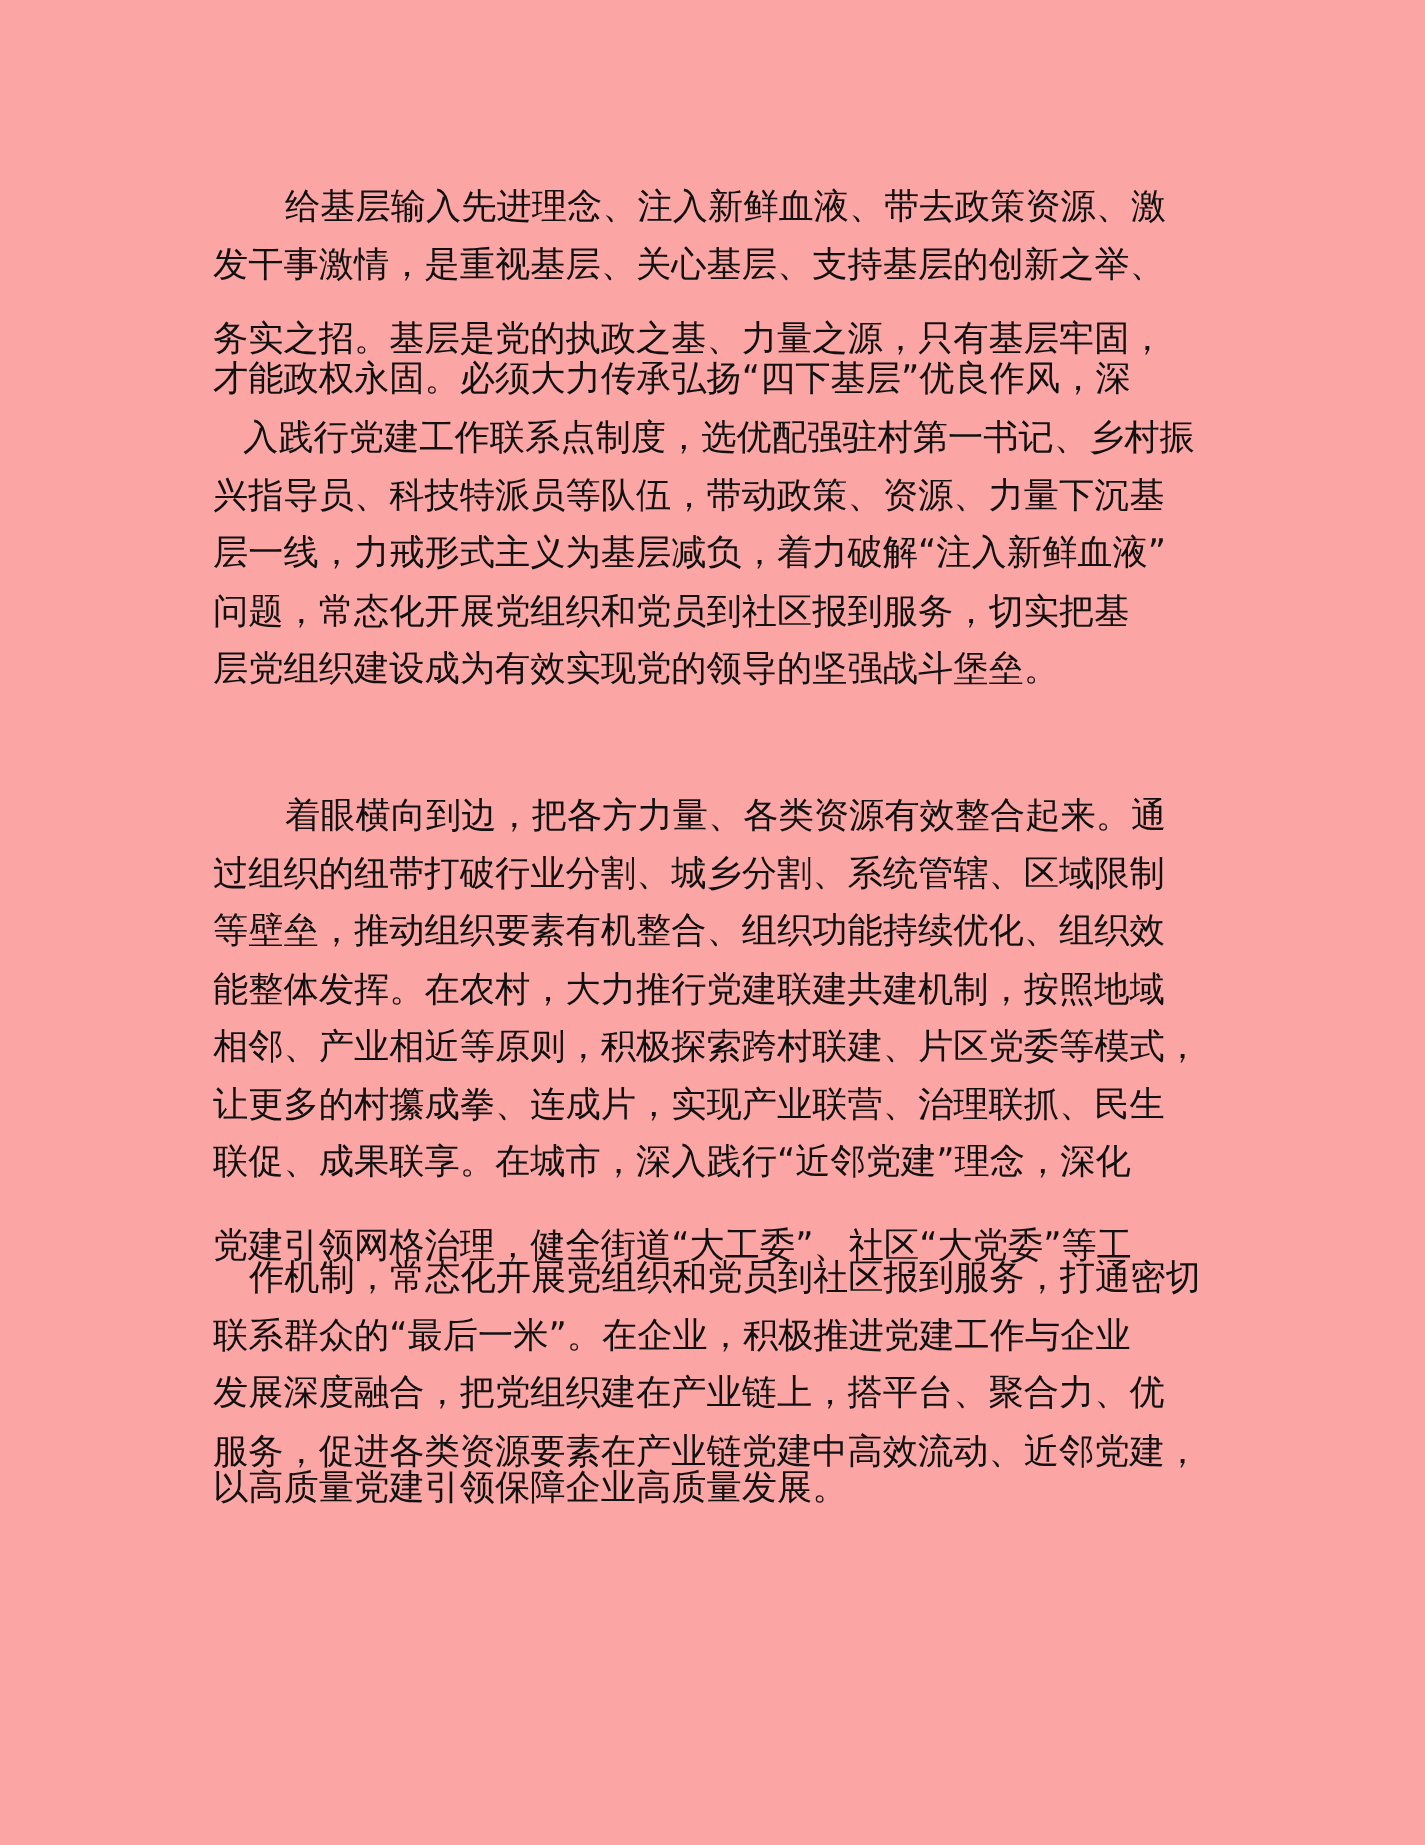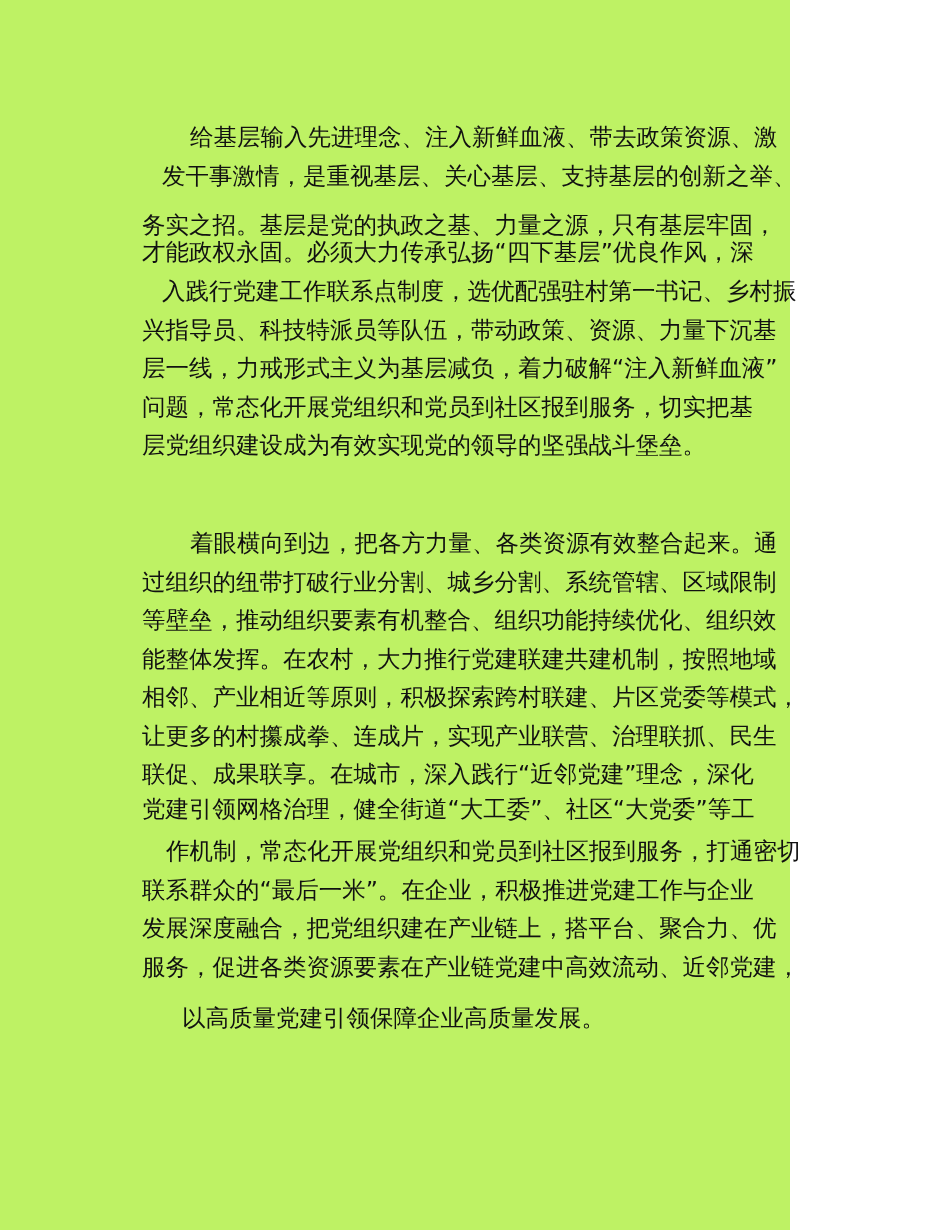--- a/index.html
+++ b/index.html
@@ -10,23 +10,23 @@
     body {
       width: 950px;
       height: 1230px;
       position: relative;
       overflow: hidden;
     }
     .page {
       position: absolute;
       left: 0;
       top: 0;
-      width: 790px;
+      width: 950px;
       height: 1230px;
-      background: #bef264;
+      background: #fca5a5;
     }
     .para {
       position: absolute;
       left: 142px;
       width: 700px;
     }
     .line {
       position: absolute;
       left: 0;
       height: 38px;
@@ -41,39 +41,39 @@
       left: 48px;
     }
   </style>
 </head>
 <body>
 
 <div class="page">
 
   <div class="para" style="top:118px;">
     <div class="line indent" style="top:0px;">给基层输入先进理念、注入新鲜血液、带去政策资源、激</div>
-    <div class="line" style="top:38.5px;margin-left:20px;">发干事激情，是重视基层、关心基层、支持基层的创新之举、</div>
+    <div class="line" style="top:38.5px;">发干事激情，是重视基层、关心基层、支持基层的创新之举、</div>
     <div class="line" style="top:88px;">务实之招。基层是党的执政之基、力量之源，只有基层牢固，</div>
     <div class="line" style="top:115px;">才能政权永固。必须大力传承弘扬“四下基层”优良作风，深</div>
     <div class="line" style="top:154px;margin-left:20px;">入践行党建工作联系点制度，选优配强驻村第一书记、乡村振</div>
     <div class="line" style="top:192.5px;">兴指导员、科技特派员等队伍，带动政策、资源、力量下沉基</div>
     <div class="line" style="top:231px;">层一线，力戒形式主义为基层减负，着力破解“注入新鲜血液”</div>
     <div class="line" style="top:269.5px;">问题，常态化开展党组织和党员到社区报到服务，切实把基</div>
     <div class="line" style="top:308px;">层党组织建设成为有效实现党的领导的坚强战斗堡垒。</div>
   </div>
 
   <div class="para" style="top:524px;">
     <div class="line indent" style="top:0px;">着眼横向到边，把各方力量、各类资源有效整合起来。通</div>
     <div class="line" style="top:38.5px;">过组织的纽带打破行业分割、城乡分割、系统管辖、区域限制</div>
     <div class="line" style="top:77px;">等壁垒，推动组织要素有机整合、组织功能持续优化、组织效</div>
     <div class="line" style="top:115.5px;">能整体发挥。在农村，大力推行党建联建共建机制，按照地域</div>
     <div class="line" style="top:154px;">相邻、产业相近等原则，积极探索跨村联建、片区党委等模式，</div>
     <div class="line" style="top:192.5px;">让更多的村攥成拳、连成片，实现产业联营、治理联抓、民生</div>
     <div class="line" style="top:231px;">联促、成果联享。在城市，深入践行“近邻党建”理念，深化</div>
-    <div class="line" style="top:266px;">党建引领网格治理，健全街道“大工委”、社区“大党委”等工</div>
+    <div class="line" style="top:287px;">党建引领网格治理，健全街道“大工委”、社区“大党委”等工</div>
     <div class="line" style="top:308px;margin-left:24px;">作机制，常态化开展党组织和党员到社区报到服务，打通密切</div>
     <div class="line" style="top:346.5px;">联系群众的“最后一米”。在企业，积极推进党建工作与企业</div>
     <div class="line" style="top:385px;">发展深度融合，把党组织建在产业链上，搭平台、聚合力、优</div>
     <div class="line" style="top:423.5px;">服务，促进各类资源要素在产业链党建中高效流动、近邻党建，</div>
-    <div class="line" style="top:475px;margin-left:40px;">以高质量党建引领保障企业高质量发展。</div>
+    <div class="line" style="top:448px;">以高质量党建引领保障企业高质量发展。</div>
   </div>
 
 </div>
 
 </body></html>

